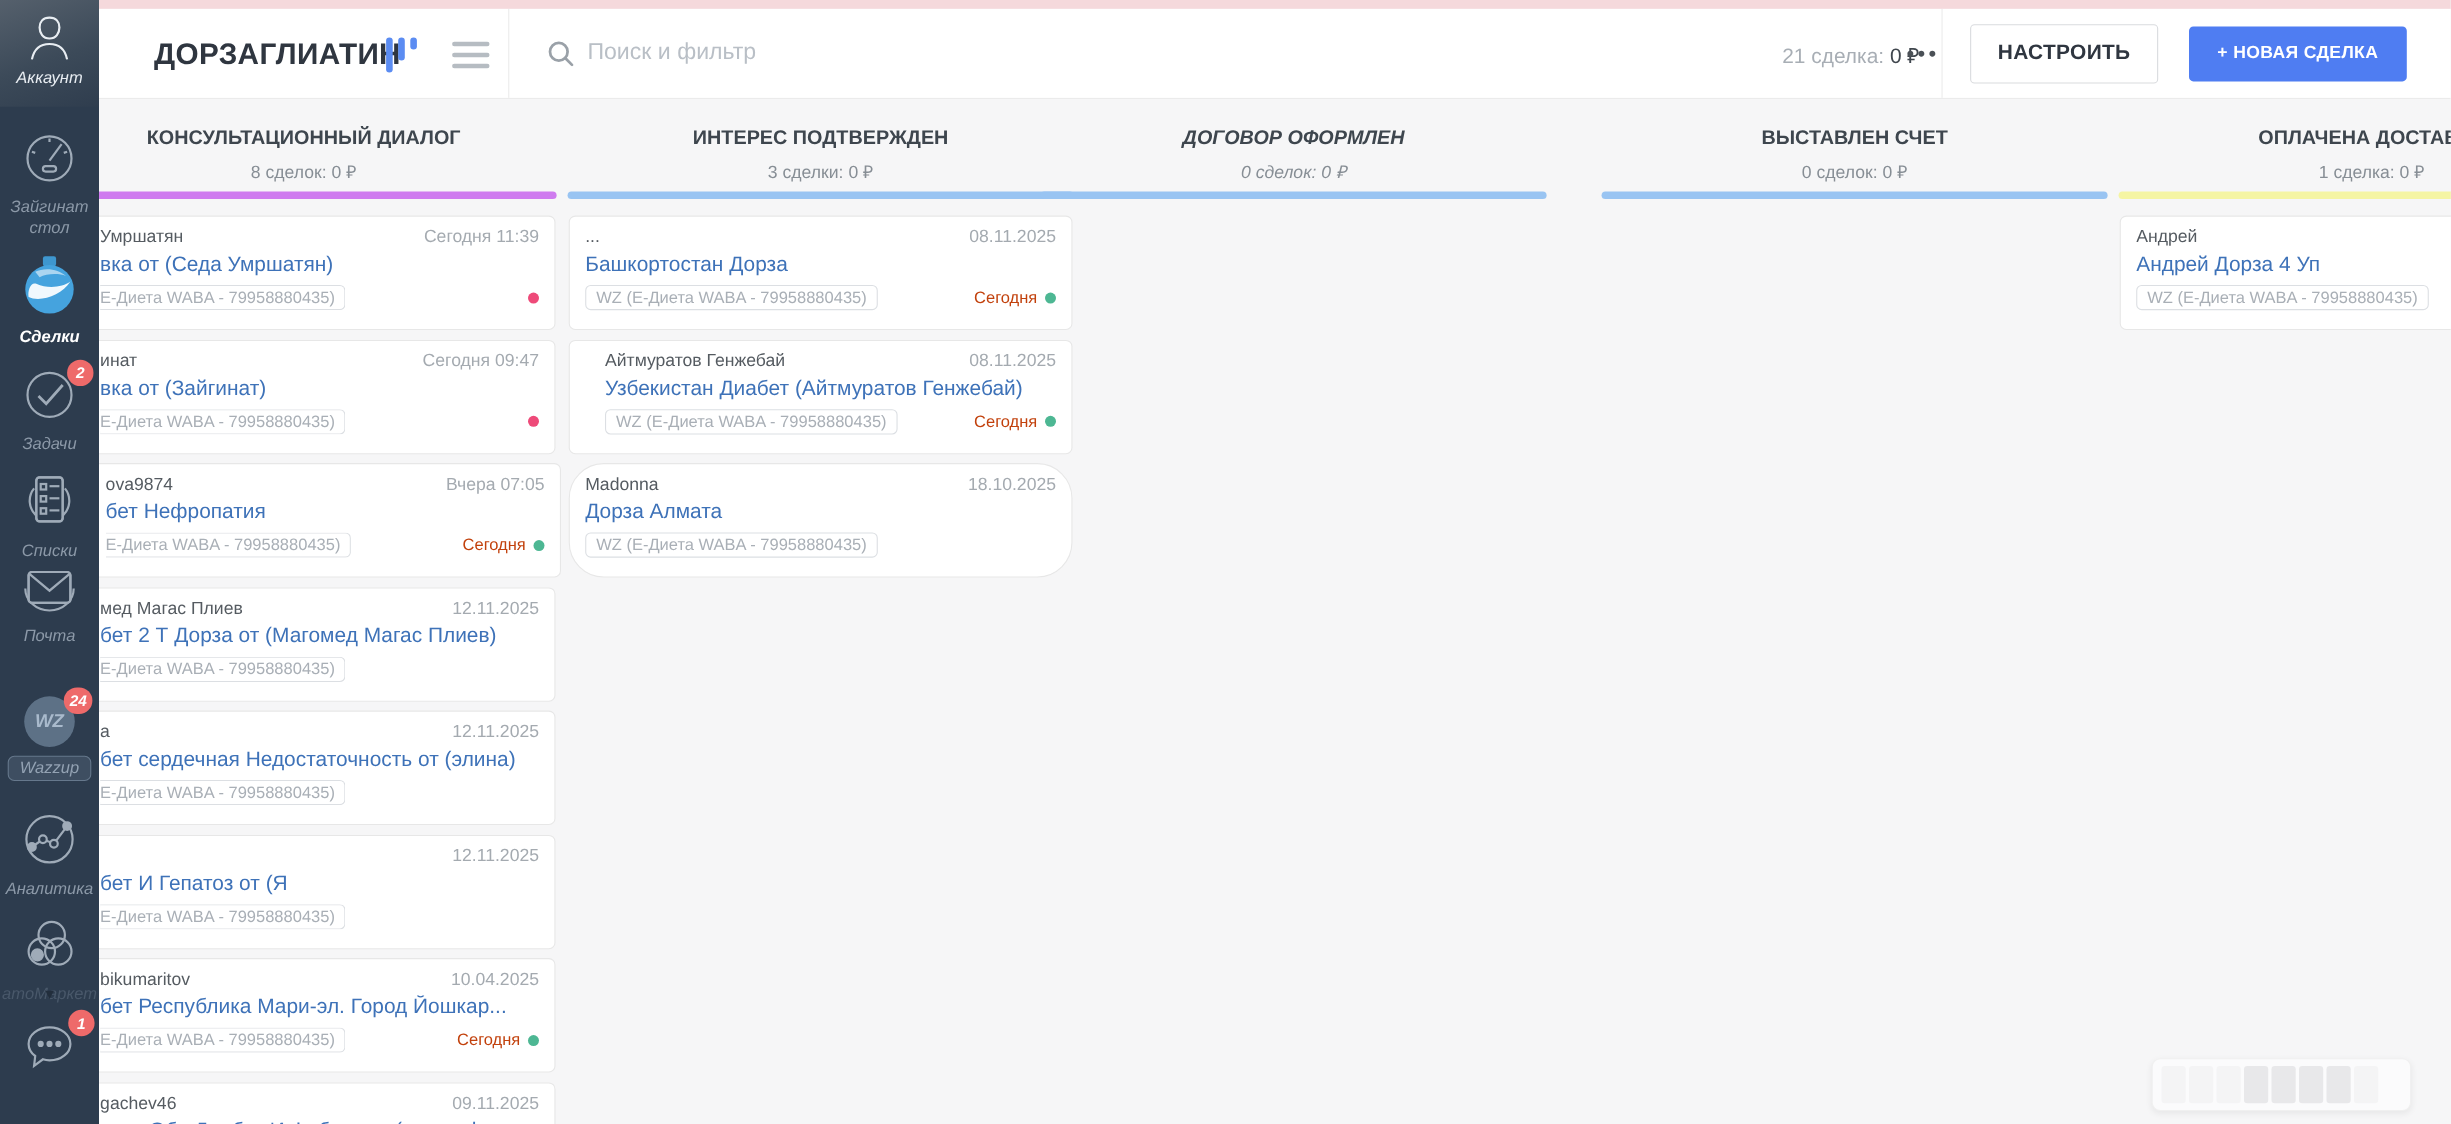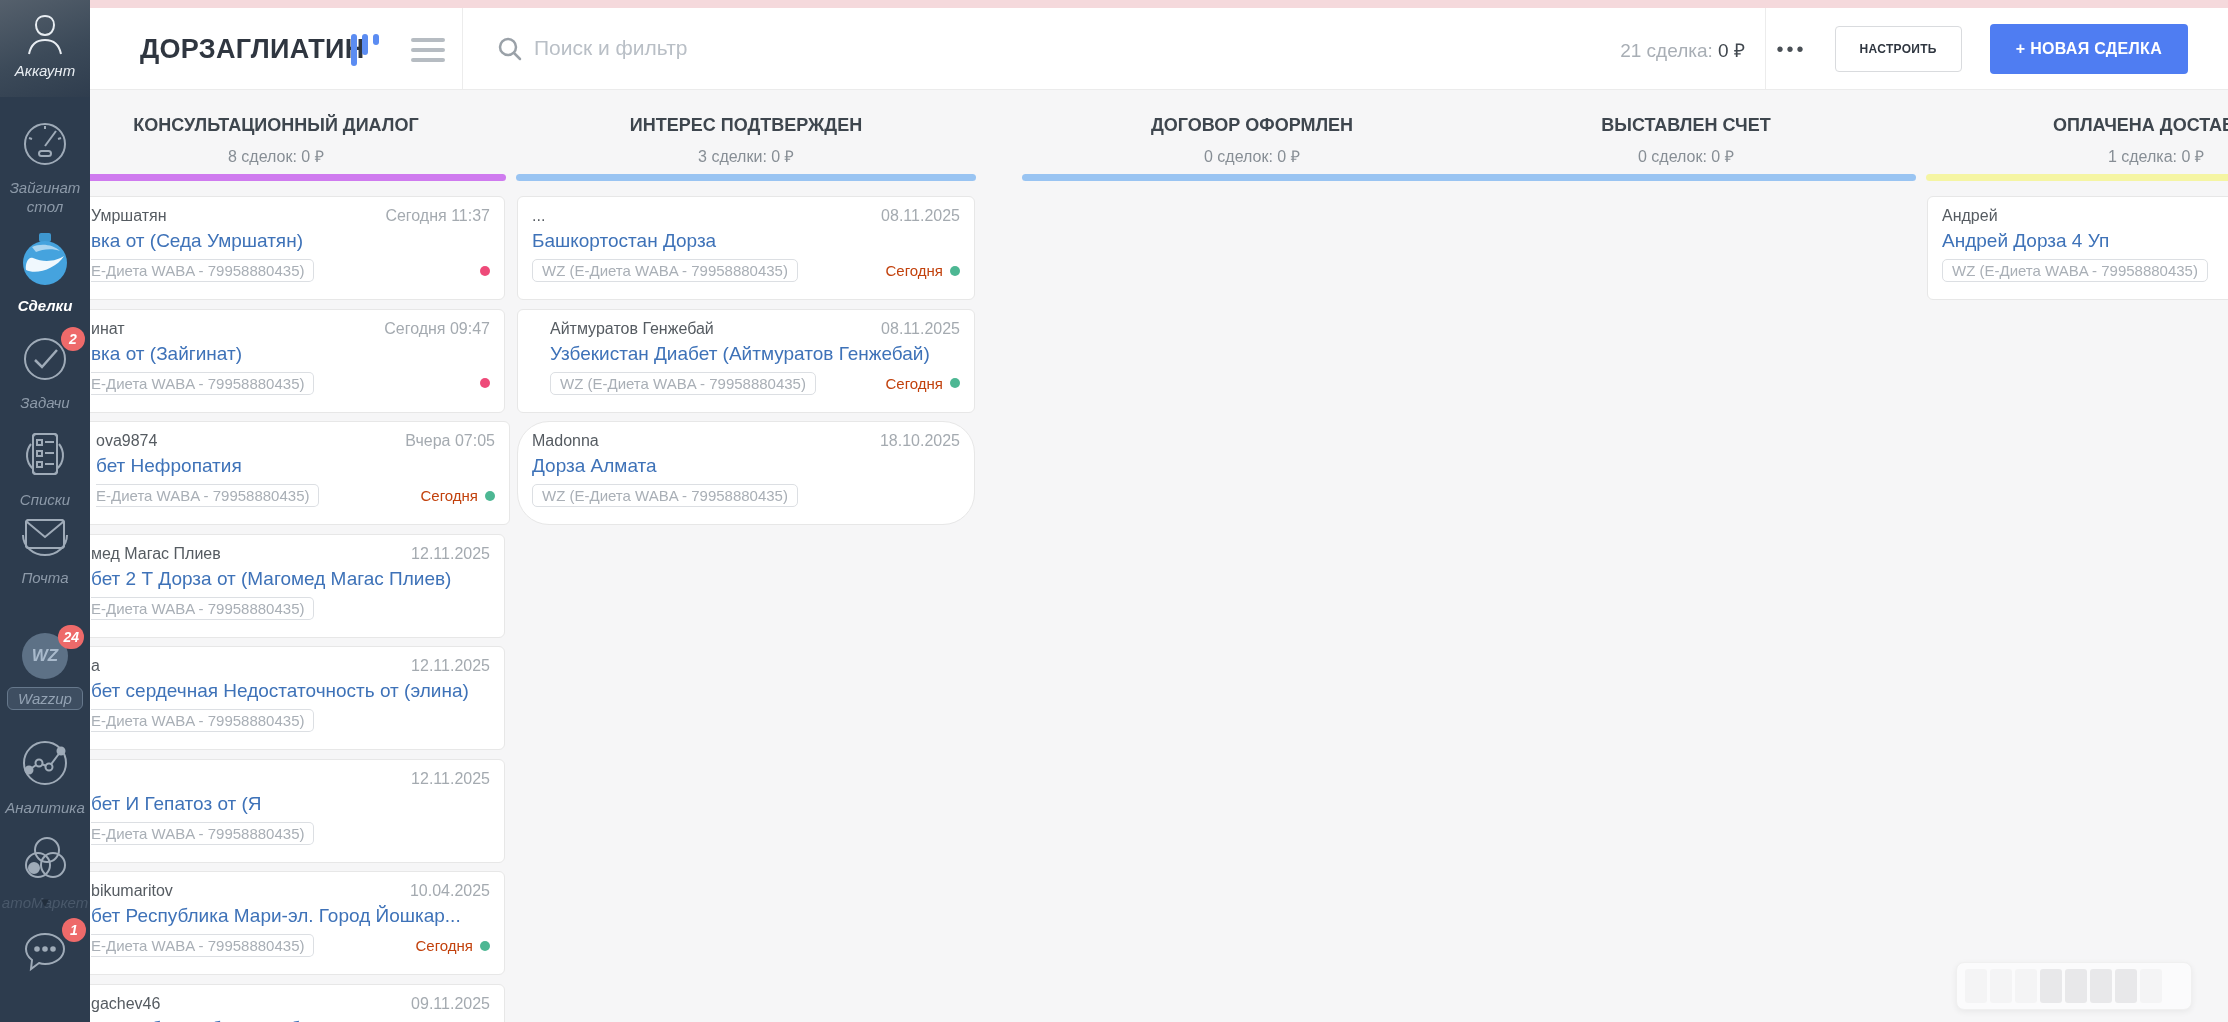--- a/index.html
+++ b/index.html
@@ -41,21 +41,21 @@
   .hamburger i { display:block; height:4px; background:#b6bcc2; border-radius:2px; margin-bottom:6px; }
   .hdr-div { position:absolute; top:0; bottom:0; border-left:1px solid #ececec; }
   .search-icon { position:absolute; left:407px; top:28px; }
   .search-input { position:absolute; left:444px; top:18px; width:1050px; height:44px; border:none; outline:none;
                   background:transparent; font-family:"Liberation Sans",sans-serif; font-size:21px; color:#555; }
   .search-input::placeholder { color:#b9bfc6; }
   .deals-count { position:absolute; right:483px; top:29px; font-size:19px; color:#a8aeb5; white-space:nowrap; }
   .deals-count b { color:#40474e; font-weight:normal; }
   .right-group { position:absolute; right:40px; top:0; height:82px; display:flex; align-items:center; gap:28px; }
   .more-dots { font-size:20px; color:#4a5056; letter-spacing:3px; cursor:pointer; }
-  .btn-setup { background:#fff; border:1px solid #d9dbde; border-radius:4px; padding:15px 24px; font-size:12px;
+  .btn-setup { background:#fff; border:1px solid #d9dbde; border-radius:4px; padding:15px 24px; font-size:19px;
                font-weight:bold; color:#2f3640; cursor:pointer; font-family:"Liberation Sans",sans-serif; letter-spacing:.3px; }
   .btn-new { background:#4f7df2; border:none; border-radius:4px; padding:16px 26px; font-size:16px; font-weight:bold;
              color:#fff; cursor:pointer; font-family:"Liberation Sans",sans-serif; letter-spacing:.3px; }
 
   
   .col-headers { position:absolute; left:90px; top:90px; width:2138px; height:106px; z-index:3; }
   .col-head { position:absolute; top:0; width:460px; text-align:center; }
   .col-title { margin-top:25px; font-size:18px; font-weight:bold; color:#3e464e; white-space:nowrap; }
   .col-count { margin-top:9px; font-size:16px; color:#878e95; }
   .col-bar { position:absolute; left:0; right:0; top:84px; height:7px; border-radius:3.5px; }
@@ -126,42 +126,42 @@
     <div class="col-head" style="left: -44px;">
       <div class="col-title">КОНСУЛЬТАЦИОННЫЙ ДИАЛОГ</div>
       <div class="col-count">8 сделок: 0 ₽</div>
       <div class="col-bar" style="background: rgb(207, 123, 239);"></div>
     </div>
     <div class="col-head" style="left: 426px;">
       <div class="col-title">ИНТЕРЕС ПОДТВЕРЖДЕН</div>
       <div class="col-count">3 сделки: 0 ₽</div>
       <div class="col-bar" style="background: rgb(153, 196, 242);"></div>
     </div>
-    <div class="col-head" style="left: 932px;">
+    <div class="col-head" style="left: 856px; font-style: italic;">
       <div class="col-title">ДОГОВОР ОФОРМЛЕН</div>
       <div class="col-count">0 сделок: 0 ₽</div>
       <div class="col-bar" style="background: rgb(153, 196, 242);"></div>
     </div>
     <div class="col-head" style="left: 1366px;">
       <div class="col-title">ВЫСТАВЛЕН СЧЕТ</div>
       <div class="col-count">0 сделок: 0 ₽</div>
       <div class="col-bar" style="background: rgb(153, 196, 242);"></div>
     </div>
     <div class="col-head" style="left: 1836px;">
       <div class="col-title">ОПЛАЧЕНА ДОСТАВКА</div>
       <div class="col-count">1 сделка: 0 ₽</div>
       <div class="col-bar" style="background: rgb(245, 245, 163);"></div>
     </div>
   </div>
 
 <div id="board">
     <div class="card flush" style="left: 47px; top: 196px;">
       <div class="crow1">
         <span class="cname">Умршатян</span>
-        <span class="cdate">Сегодня 11:37</span>
+        <span class="cdate">Сегодня 11:39</span>
       </div>
       <div class="ctitle">вка от (Седа Умршатян)</div>
       <div class="crow3">
         <span class="ctag">Е-Диета WABA - 79958880435)</span>
         <span class="cstatus">
           <span class="dot pink"></span>
         </span>
       </div>
     </div>
     <div class="card flush" style="left: 47px; top: 308.5px;">

